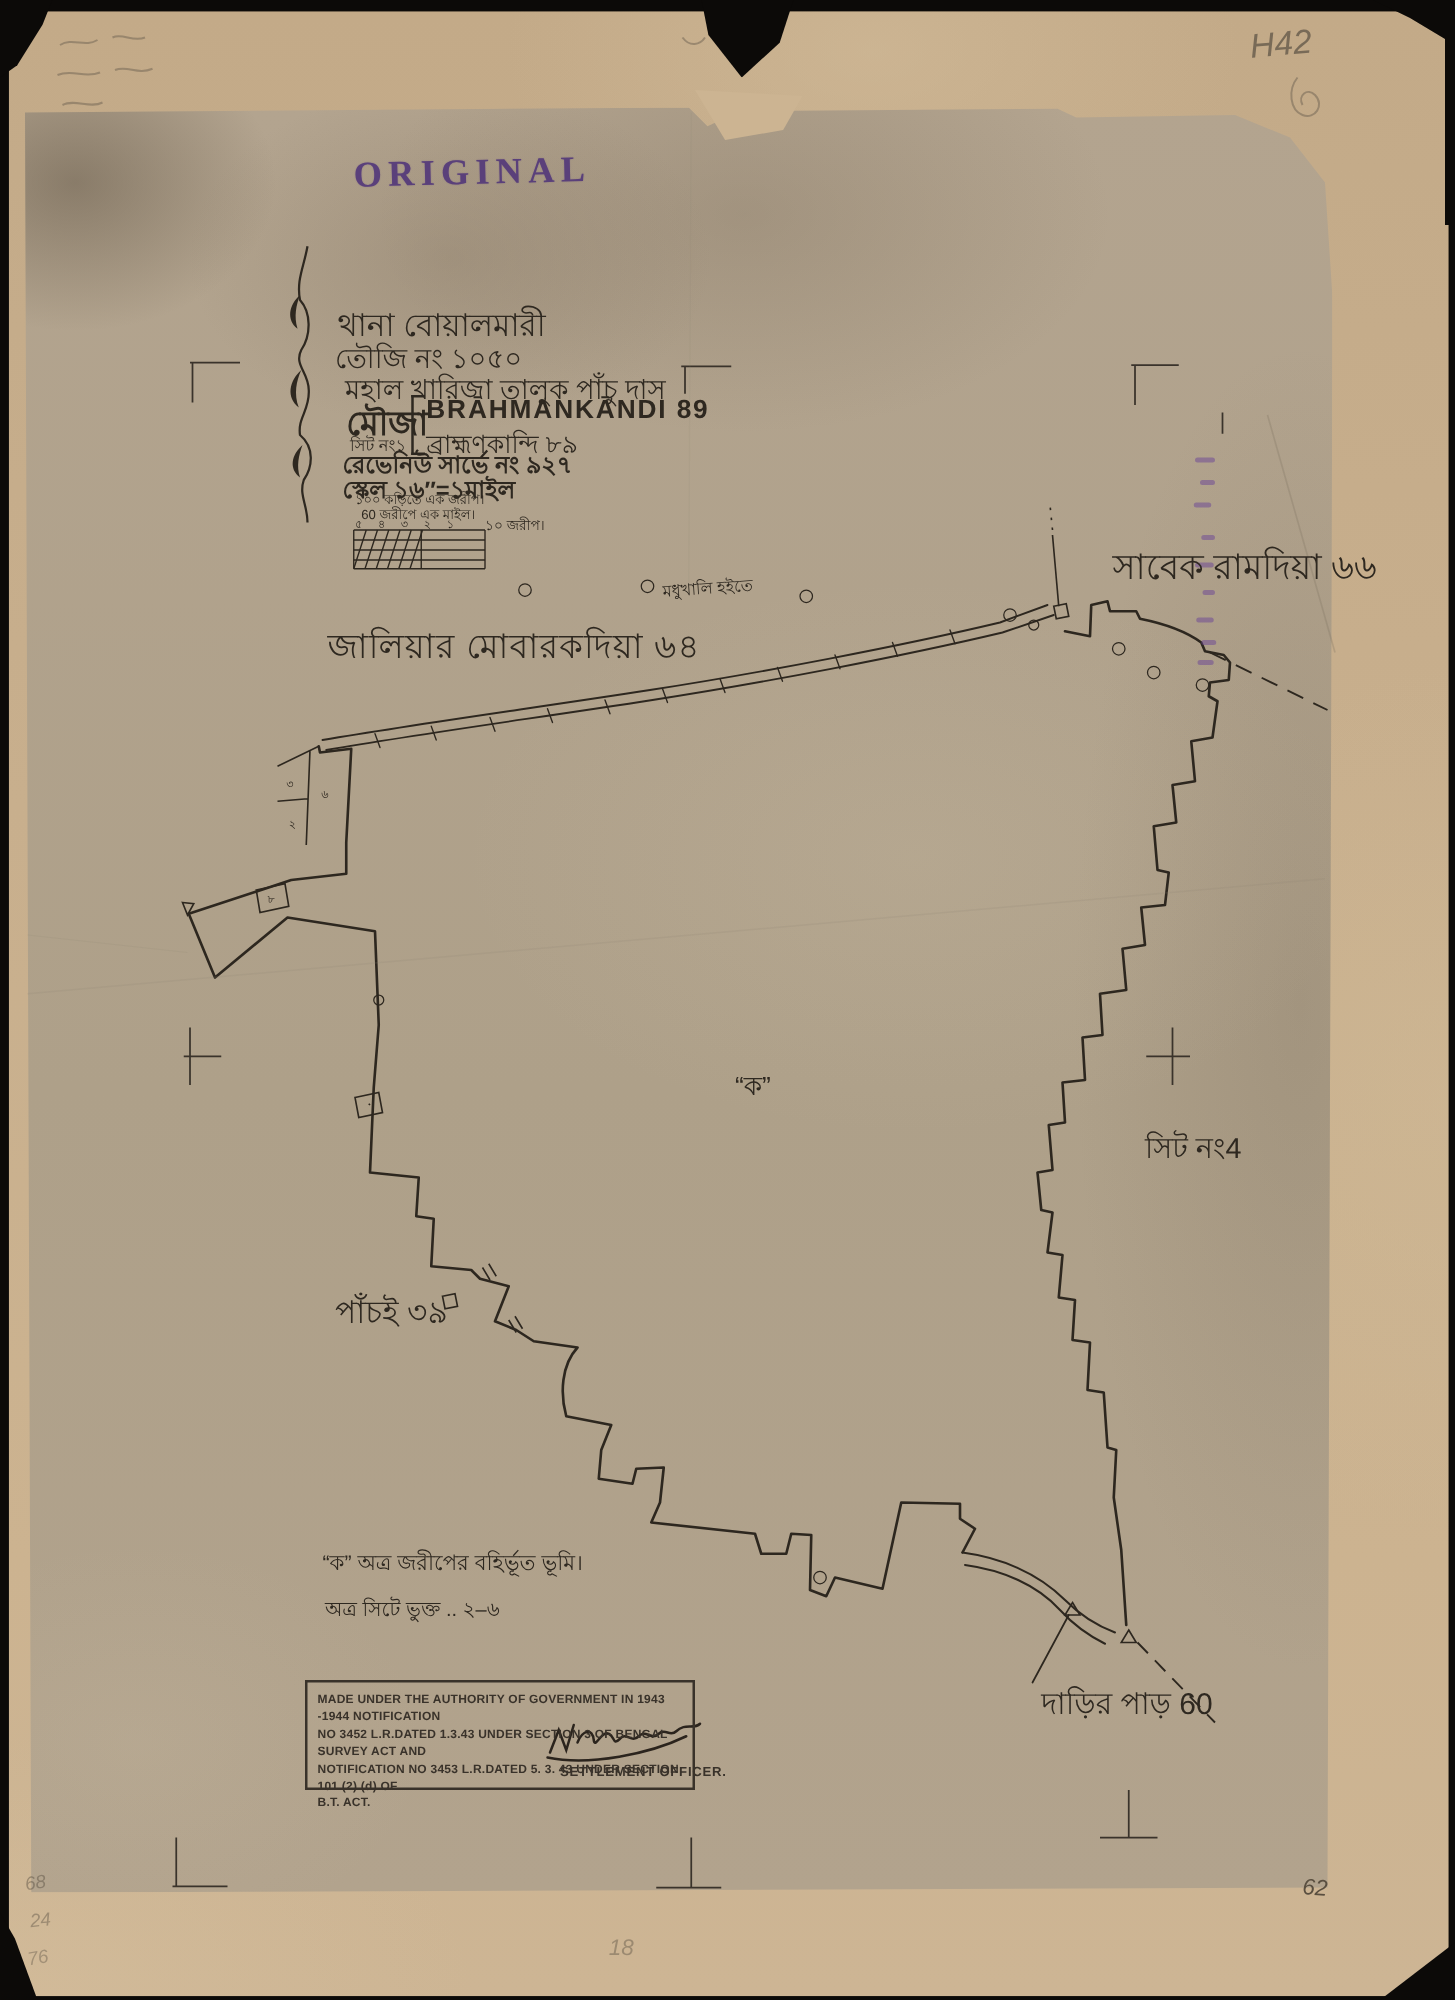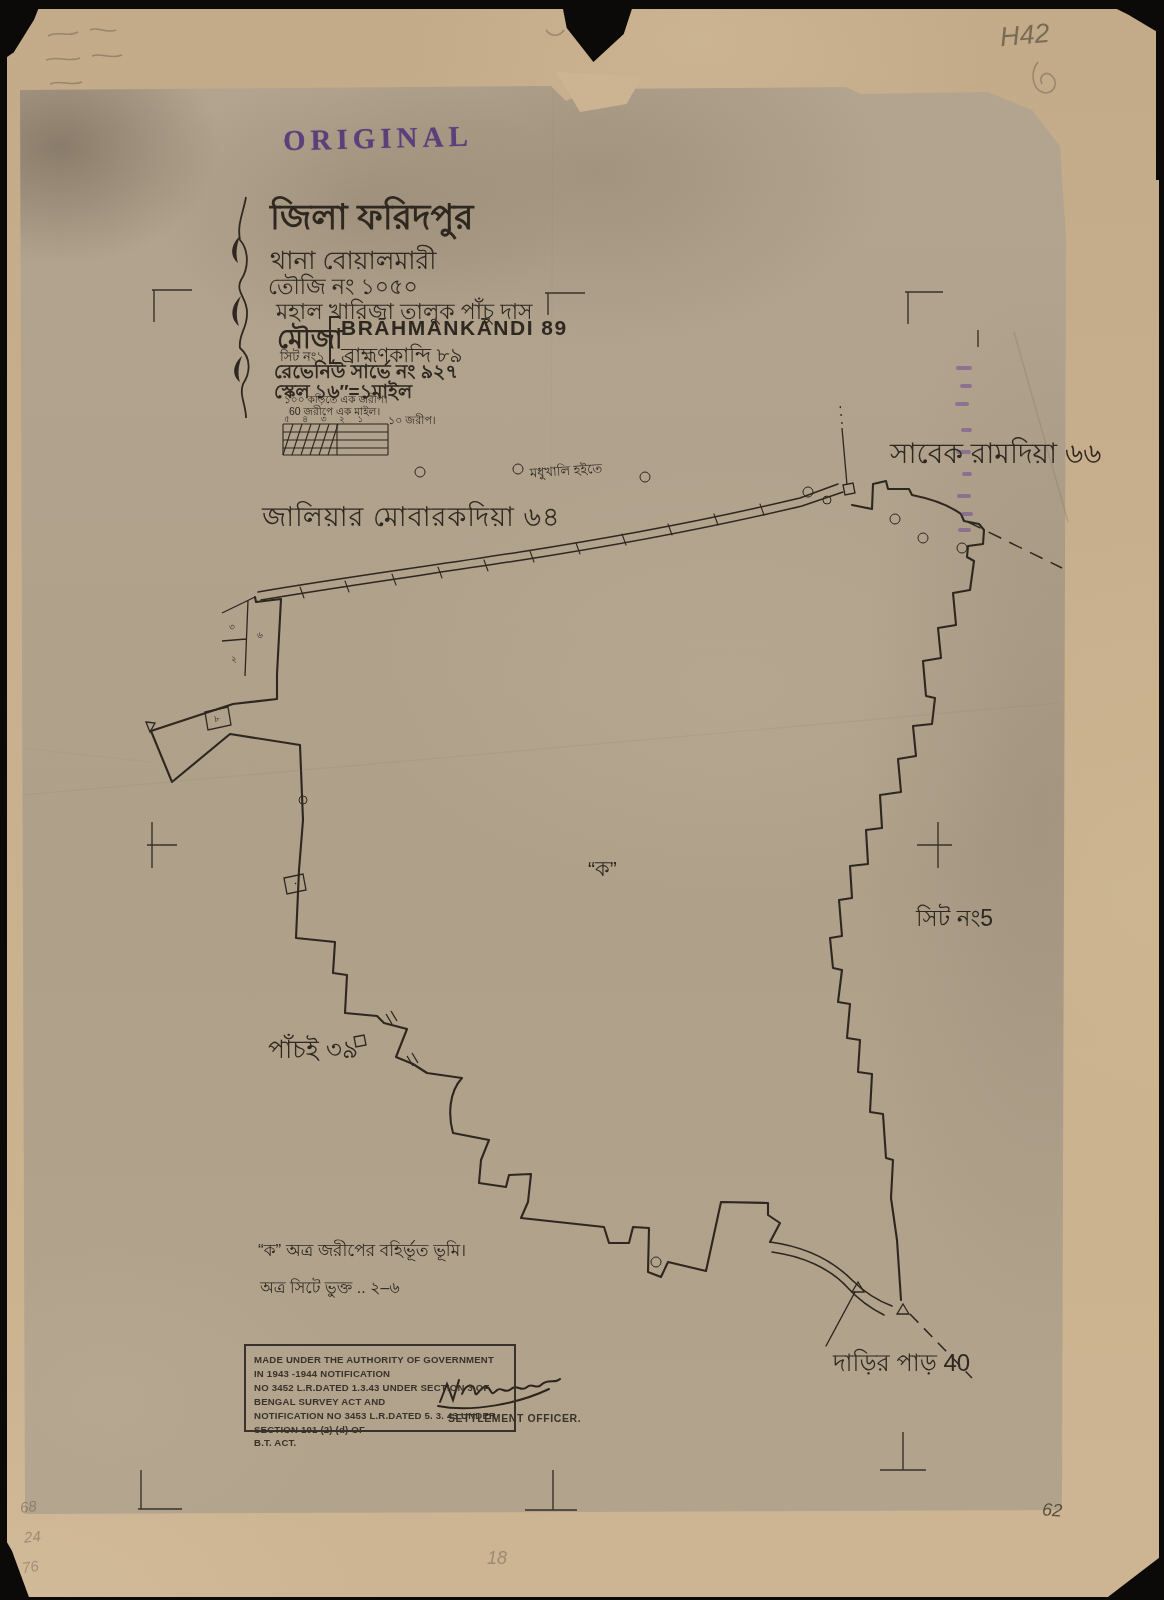--- a/index.html
+++ b/index.html
@@ -22,21 +22,21 @@
       radial-gradient(330px 230px at 90px 1310px, rgba(205,191,166,.18), transparent 70%),
       linear-gradient(180deg,#b3a48f 0%,#aea089 55%,#b2a38d 100%);}
   .blackpatch{position:absolute;background:#0c0a08;}
   .lightwedge{position:absolute;background:#ccb492;}
   svg.overlay{position:absolute;left:0;top:0;pointer-events:none;}
   .lbl{position:absolute;white-space:nowrap;color:#2e2820;}
   .bn{font-family:"Liberation Sans",sans-serif;}
   .stamp-original{position:absolute;left:283px;top:122px;font-family:"Liberation Serif",serif;
     font-weight:bold;font-size:29px;letter-spacing:5px;color:#54397a;transform:rotate(-1.4deg);
     opacity:.92;text-shadow:0 0 1px rgba(84,57,122,.5);}
-  .authority-box{position:absolute;left:244px;top:1344px;width:272px;height:88px;
+  .authority-box{position:absolute;left:244px;top:1344px;width:312px;height:88px;
     border:2.5px solid #39322a;color:#39322a;padding:7px 8px 0 8px;box-sizing:border-box;}
   .authority-box p{margin:0;font-size:9.6px;font-weight:bold;letter-spacing:.2px;line-height:1.45;}
   .sig-officer{position:absolute;left:448px;top:1412px;font-size:10.5px;font-weight:bold;color:#39322a;letter-spacing:.6px;}
   .pencil{position:absolute;color:rgba(92,82,68,.72);font-style:italic;}
 </style>
 </head>
 <body>
 
 <div class="canvas">
 
@@ -158,43 +158,42 @@
     <g fill="none" stroke="#2b241d" stroke-width="2" stroke-linecap="round">
       <path d="M 440,1402 L 447,1384 453,1400 459,1380"></path>
       <path d="M 462,1394 c 4,-10 12,-12 13,-2 c 1,8 6,-8 12,-5 c 5,2 3,10 9,4 c 5,-6 9,4 15,-2
                c 6,-6 10,4 16,-2 c 5,-5 9,3 14,-2 c 7,-7 14,-1 19,-6"></path>
       <path d="M 438,1406 C 472,1413 520,1403 549,1389"></path>
     </g>
   </svg>
 
   <div class="stamp-original">ORIGINAL</div>
 
-  <div class="lbl bn" style="left:270px;top:190px;font-size:35px;font-weight:bold;">জিলা ফরিদপুর</div>
   <div class="lbl bn" style="left:270px;top:241px;font-size:25px;">থানা  বোয়ালমারী</div>
   <div class="lbl bn" style="left:268px;top:269px;font-size:22px;">তৌজি নং ১০৫০</div>
   <div class="lbl bn" style="left:276px;top:294px;font-size:22px;">মহাল  খারিজা তালুক পাঁচু দাস</div>
   <div class="lbl bn" style="left:277px;top:318px;font-size:27px;font-weight:bold;">মৌজা</div>
   <div class="lbl bn" style="left:280px;top:347px;font-size:13px;">সিট নং১</div>
   <div style="position:absolute;left:329px;top:316px;width:9px;height:44px;border-left:2.5px solid #2e2820;border-top:2.5px solid #2e2820;border-bottom:2.5px solid #2e2820;"></div>
   <div class="lbl" style="left:341px;top:316px;font-size:21px;font-weight:bold;letter-spacing:1.5px;">BRĀHMANKĀNDI 89</div>
   <div class="lbl bn" style="left:341px;top:340px;font-size:20px;">ব্রাহ্মণকান্দি ৮৯</div>
   <div class="lbl bn" style="left:274px;top:357px;font-size:19px;font-weight:bold;">রেভেনিউ সার্ভে নং ৯২৭</div>
   <div class="lbl bn" style="left:274px;top:377px;font-size:19px;font-weight:bold;">স্কেল ১৬″=১মাইল</div>
   <div class="lbl bn" style="left:284px;top:392px;font-size:10.5px;">১০০ কড়িতে এক জরীপ।</div>
   <div class="lbl bn" style="left:289px;top:404px;font-size:10.5px;">60 জরীপে এক মাইল।</div>
   <div class="lbl bn" style="left:284px;top:412px;font-size:9px;letter-spacing:5px;">৫ ৪ ৩ ২ ১</div>
   <div class="lbl bn" style="left:388px;top:412px;font-size:11px;">১০ জরীপ।</div>
 
   <div class="lbl bn" style="left:262px;top:496px;font-size:27px;letter-spacing:1px;">জালিয়ার মোবারকদিয়া ৬৪</div>
   <div class="lbl bn" style="left:890px;top:432px;font-size:28px;">সাবেক রামদিয়া ৬৬</div>
   <div class="lbl bn" style="left:530px;top:461px;font-size:13px;transform:rotate(-4deg);">মধুখালি হইতে</div>
   <div class="lbl bn" style="left:588px;top:853px;font-size:21px;">“ক”</div>
-  <div class="lbl bn" style="left:916px;top:900px;font-size:23px;">সিট নং5</div>
+  <div class="lbl bn" style="left:916px;top:900px;font-size:23px;">সিট নং4</div>
   <div class="lbl bn" style="left:268px;top:1030px;font-size:25px;">পাঁচই ৩৯</div>
-  <div class="lbl bn" style="left:833px;top:1344px;font-size:24px;">দাড়ির পাড় 40</div>
+  <div class="lbl bn" style="left:833px;top:1344px;font-size:24px;">দাড়ির পাড় 60</div>
 
   <div class="lbl bn" style="left:229px;top:620px;font-size:9px;">৩</div>
   <div class="lbl bn" style="left:231px;top:652px;font-size:9px;">২</div>
   <div class="lbl bn" style="left:257px;top:628px;font-size:9px;">৬</div>
   <div class="lbl bn" style="left:214px;top:712px;font-size:9px;">৮</div>
 
   <div class="lbl bn" style="left:258px;top:1237px;font-size:17px;">“ক”  অত্র জরীপের বহির্ভূত ভূমি।</div>
   <div class="lbl bn" style="left:260px;top:1275px;font-size:16px;">অত্র সিটে ভুক্ত ..  ২–৬</div>
 
   <div class="authority-box">

